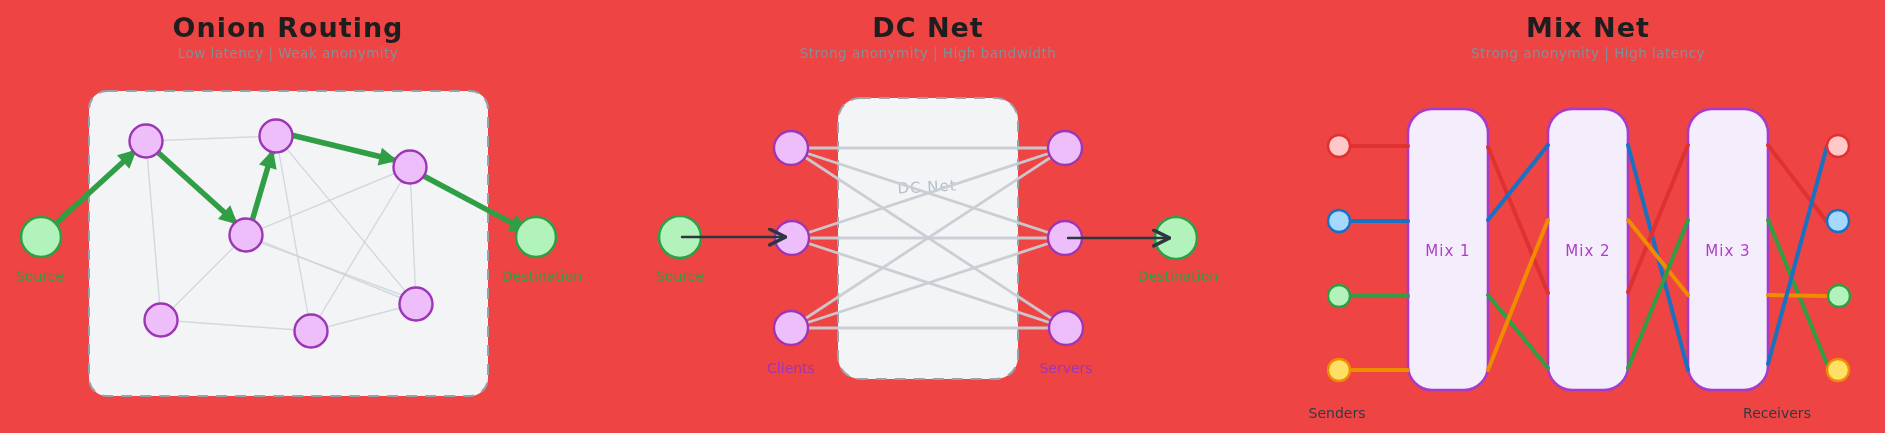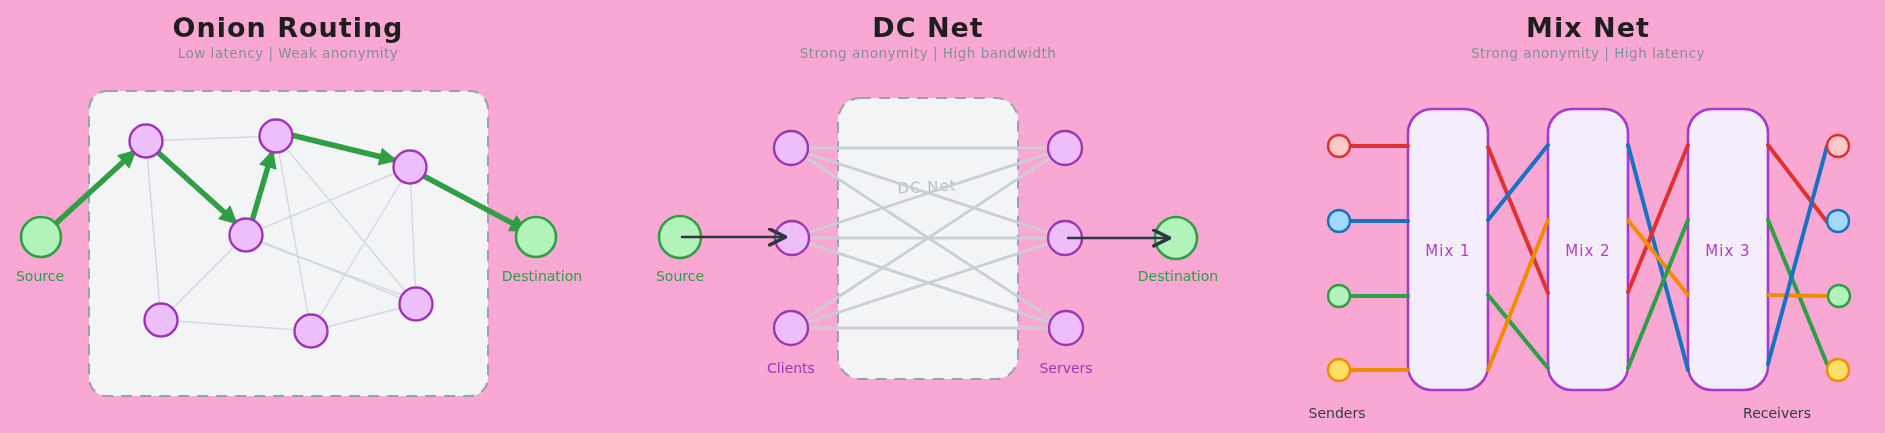--- a/index.html
+++ b/index.html
@@ -1,16 +1,16 @@
 <!DOCTYPE html>
 <html><head>
 <meta charset="utf-8">
 <style>
   html,body{margin:0;padding:0;background:#ffffff;}
-  #canvas-wrap{position:relative;width:1885px;height:433px;background:#f9a8d4;overflow:hidden;
+  #canvas-wrap{position:relative;width:1885px;height:433px;background:#ef4444;overflow:hidden;
     font-family:"DejaVu Sans",sans-serif;text-align:right;}
   svg{display:block;}
   text{font-family:"DejaVu Sans",sans-serif;}
   .panel-title{font-size:27px;font-weight:bold;fill:#1e1e1e;letter-spacing:1px;}
   .panel-subtitle{font-size:13.5px;fill:#868e96;letter-spacing:0.5px;}
   .boundary{fill:#f2f4f6;stroke:#99a1aa;stroke-width:2;stroke-dasharray:11 8;}
   .mesh{stroke:#ced4da;stroke-width:1.4;opacity:0.85;}
   .relay{fill:#eebefa;stroke:#9c36b5;stroke-width:2.4;}
   .endpoint{fill:#b2f2bb;stroke:#2f9e44;stroke-width:2.6;}
   .green-label{font-size:14px;fill:#2f9e44;}

